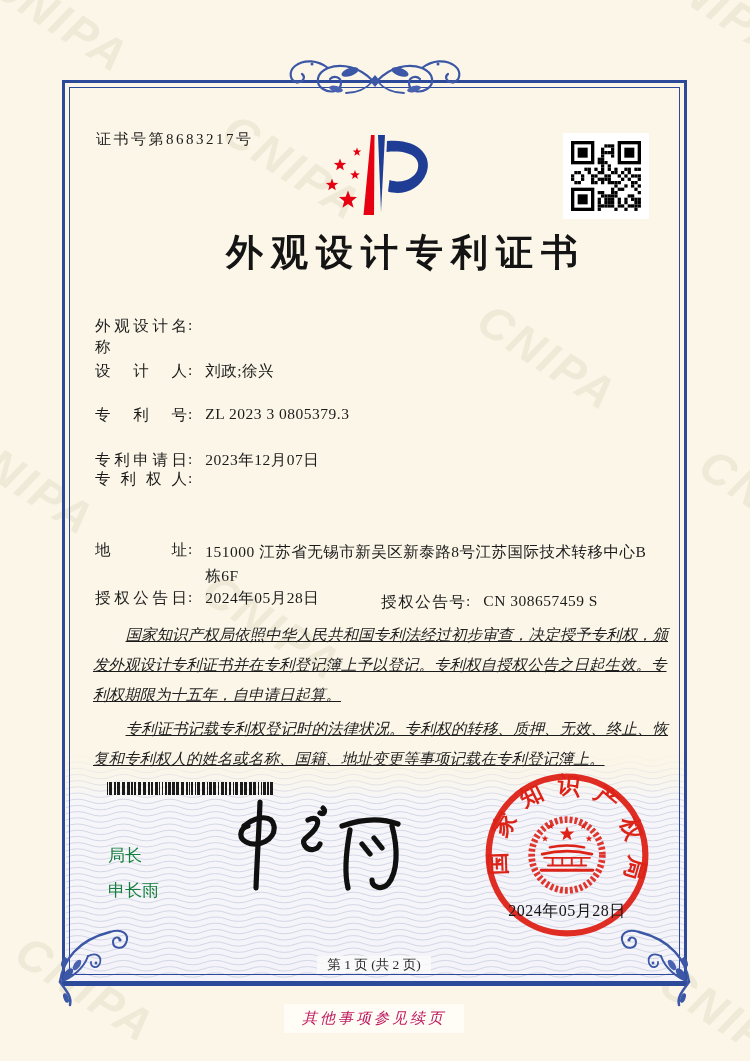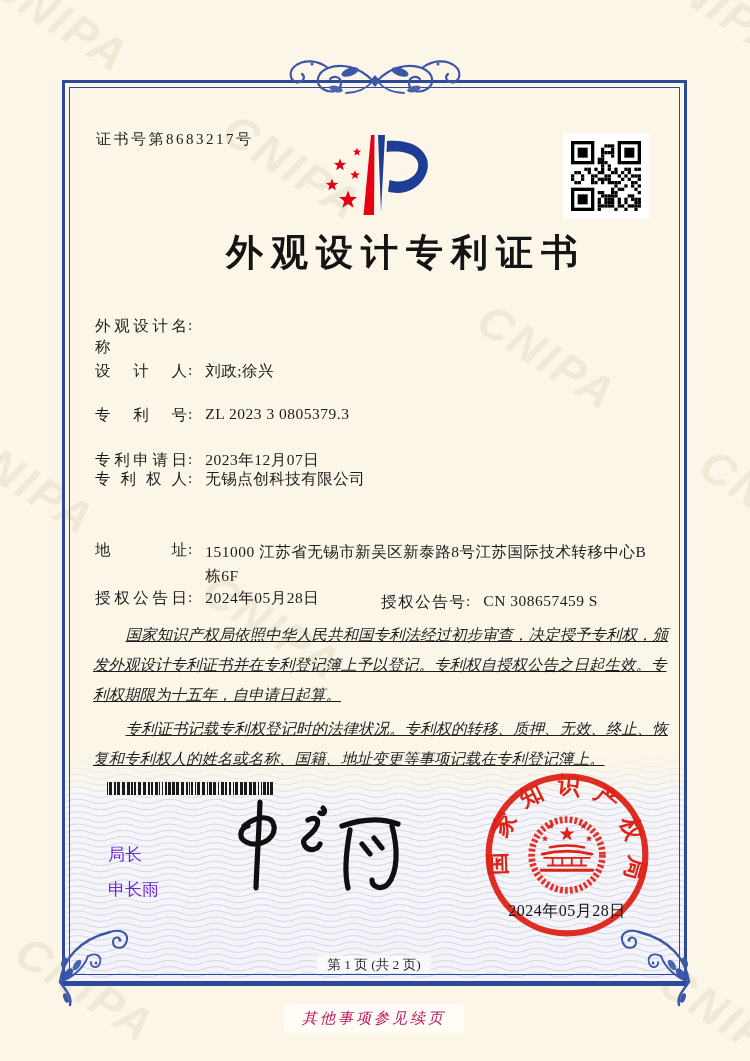--- a/index.html
+++ b/index.html
@@ -32,22 +32,22 @@
   .flabel{display:inline-block; width:92px; text-align:justify; text-align-last:justify; flex:none;}
   .fcolon{flex:none; margin-left:1px;}
   .fvalue{margin-left:13px; letter-spacing:0.5px;}
   .addr .fvalue{width:452px; line-height:1.55;}
   .grant-pair2{position:absolute; left:381px; top:592px; display:flex; font-size:15.5px; z-index:4;}
   .grant-pair2 .flabel{width:84px;}
   .paras{position:absolute; left:93px; top:620px; width:578px; z-index:4;text-decoration:underline;}
   .paras p{margin:0 0 4px 0; text-indent:2.1em; line-height:1.93; font-size:15.5px;
     font-style:italic; color:#222;}
   .barcode{position:absolute; left:107px; top:782px; z-index:4;}
-  .signoff{position:absolute; left:108px; top:838px; font-family:Liberation Mono, monospace;
-    font-size:17px; line-height:35px; color:#6d28d9; z-index:4;}
+  .signoff{position:absolute; left:108px; top:838px; font-family:Liberation Sans, sans-serif;
+    font-size:17px; line-height:35px; color:#15803d; z-index:4;}
   .signature{position:absolute; left:222px; top:796px; z-index:4;}
   .seal{position:absolute; left:481px; top:769px; width:172px; height:172px; z-index:5;}
   .seal-date{position:absolute; left:481px; top:901px; width:172px; text-align:center;
     font-size:16px; color:#151515; letter-spacing:0.5px; z-index:6;}
   .page-info{position:absolute; left:62px; top:956px; width:624px; text-align:center;
     font-size:13.5px; color:#2a2a2a; z-index:4;}
   .page-info span{background:rgba(250,250,252,0.85); padding:1px 10px;}
   .bottom-note{position:absolute; left:62px; top:1004px; width:624px; text-align:center; z-index:4;}
   .bottom-note span{display:inline-block; background:#fffdf6; padding:5px 18px;
     font-size:15px; font-style:italic; letter-spacing:3px; color:#be185d;}
@@ -328,21 +328,20 @@
     <span class="fvalue">ZL 2023 3 0805379.3</span>
   </div>
   <div class="frow" style="top:450px">
     <span class="flabel">专利申请日</span>
       <span class="fcolon">:</span>
     <span class="fvalue">2023年12月07日</span>
   </div>
   <div class="frow" style="top:469px">
     <span class="flabel">专利权人</span>
       <span class="fcolon">:</span>
-    <span class="fvalue">无锡点创科技有限公司</span>
   </div>
   <div class="frow addr" style="top:540px">
     <span class="flabel">地址</span>
       <span class="fcolon">:</span>
     <span class="fvalue">151000 江苏省无锡市新吴区新泰路8号江苏国际技术转移中心B栋6F</span>
   </div>
   <div class="frow" style="top:588px">
     <span class="flabel">授权公告日</span>
       <span class="fcolon">:</span>
     <span class="fvalue">2024年05月28日</span>

